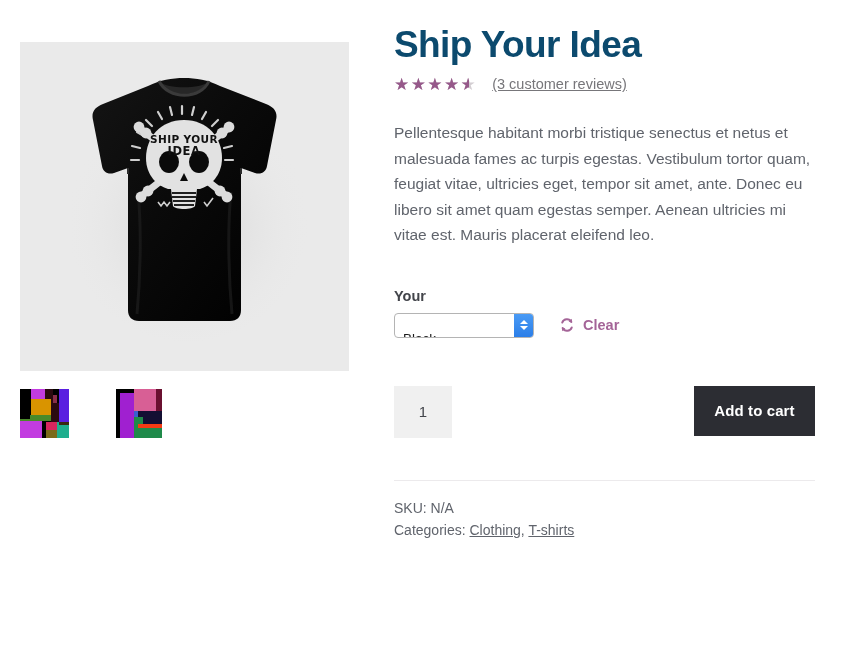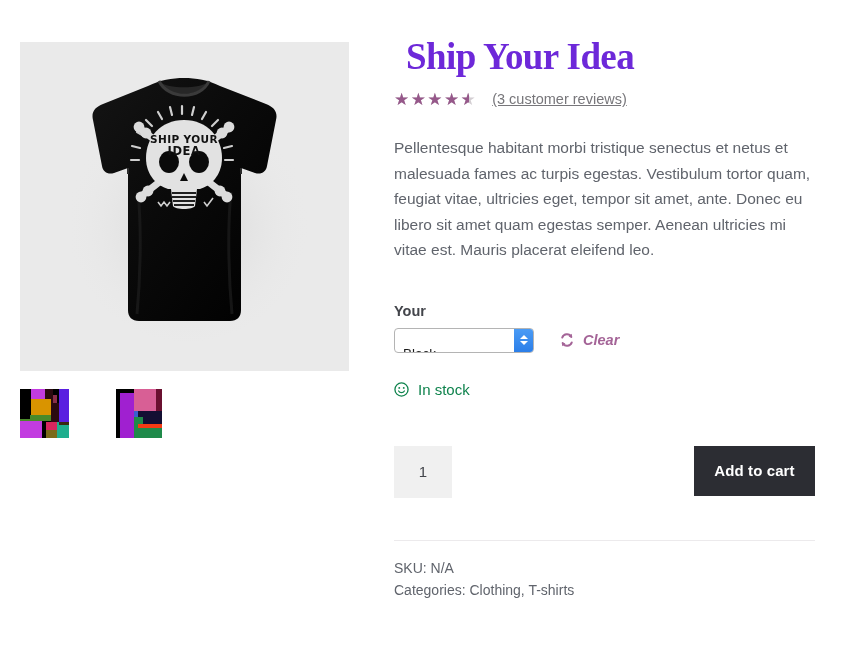--- a/index.html
+++ b/index.html
@@ -49,27 +49,26 @@
   }
   .thumb svg { display:block; width: 100%; height: 100%; }
 
   
   .summary {
     position: absolute;
     left: 394px; top: 24px;
     width: 421px;
   }
   .product-title {
-    margin: 12px;
+    margin: 0;
     font-size: 37px;
     line-height: 1.12;
     font-weight: bold;
-    color: #6d28d9;
+    color: #0c4a6e;
     letter-spacing: -0.6px;
-    font-family: Liberation Serif, serif;
   }
 
   .rating-row {
     display: flex;
     align-items: center;
     margin-top: 9px;
     height: 20px;
   }
   .stars {
     position: relative;
@@ -163,21 +162,20 @@
 
   .clear-link {
     margin-left: 25px;
     display: flex;
     align-items: center;
     gap: 8px;
     color: #a46497;
     font-size: 14.5px;
     font-weight: bold;
     cursor: pointer;
-    font-style: italic;
   }
   .clear-icon { width: 16px; height: 16px; display:block; }
 
   .stock {
     margin-top: 28px;
     display: flex;
     align-items: center;
     gap: 9px;
     color: #0f834d;
     font-size: 15px;
@@ -222,20 +220,21 @@
     width: 421px;
   }
   .meta {
     margin-top: 16px;
     font-size: 14px;
     color: #60646c;
     line-height: 22px;
   }
   .meta a, .meta .lnk {
     color: #60646c;
+    text-decoration: underline;
     cursor: pointer;
   }
 </style>
 </head>
 <body>
 
 <div class="page">
 
   <div class="gallery">
 
@@ -407,29 +406,20 @@
             <path d="M3.2 5.6 A5 5 0 0 1 12.4 5.0" fill="none" stroke="#a46497" stroke-width="1.9" stroke-linecap="round"></path>
             <path d="M12.8 10.4 A5 5 0 0 1 3.6 11.0" fill="none" stroke="#a46497" stroke-width="1.9" stroke-linecap="round"></path>
             <path d="M12.9 1.8 L13.0 5.4 L9.6 4.7 Z" fill="#a46497"></path>
             <path d="M3.1 14.2 L3.0 10.6 L6.4 11.3 Z" fill="#a46497"></path>
           </svg>
           <span>Clear</span>
         </div>
       </div>
     </div>
 
-    <div class="stock">
-      <svg class="stock-icon" viewBox="0 0 16 16">
-        <circle cx="8" cy="8" r="7" fill="none" stroke="#0f834d" stroke-width="1.4"></circle>
-        <circle cx="5.6" cy="6.3" r="1" fill="#0f834d"></circle>
-        <circle cx="10.4" cy="6.3" r="1" fill="#0f834d"></circle>
-        <path d="M4.9 9.6 A3.6 3.6 0 0 0 11.1 9.6" fill="none" stroke="#0f834d" stroke-width="1.3" stroke-linecap="round"></path>
-      </svg>
-      <span>In stock</span>
-    </div>
 
     <div class="cart-row">
       <div class="qty">1</div>
       <button class="add-to-cart">Add to cart</button>
     </div>
 
     <div class="divider"></div>
 
     <div class="meta">
       <div>

